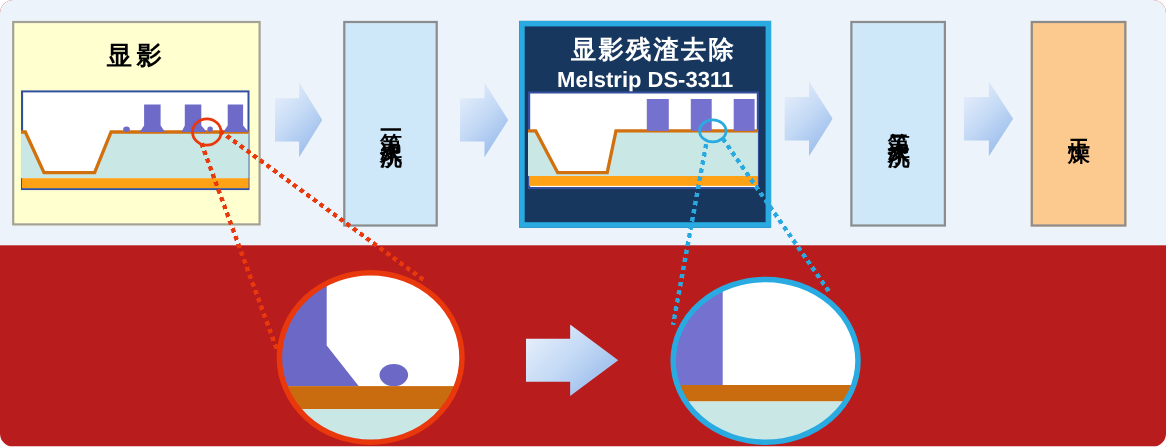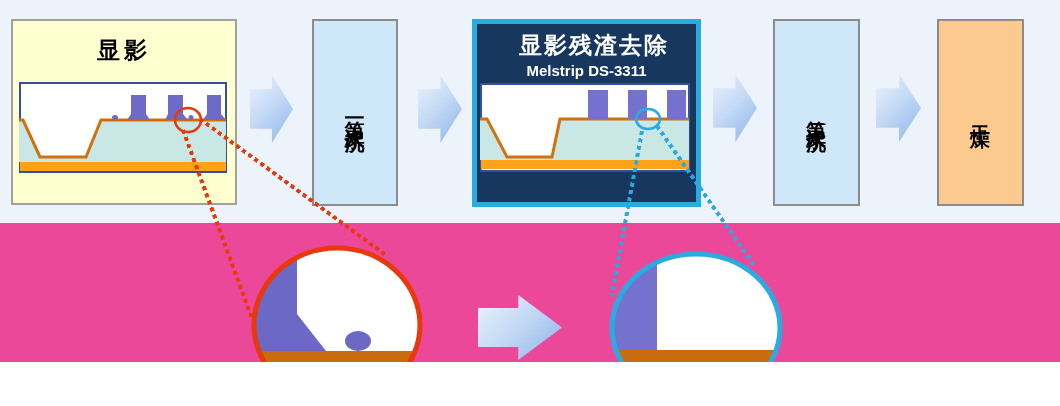--- a/index.html
+++ b/index.html
@@ -1,32 +1,32 @@
 <!DOCTYPE html>
 <html><head>
 <meta charset="utf-8">
 <style>
   html,body { margin:0; padding:0; background:#ffffff; }
   .canvas {
-    position:relative; width:1060px; height:362px; overflow:hidden;
-    font-family:"Liberation Sans","DejaVu Sans",sans-serif; background:#ec4899;
+    position:relative; width:1060px; height:406px; overflow:hidden;
+    font-family:"Liberation Sans","DejaVu Sans",sans-serif; background:#b91c1c;border-radius:12px;
   }
   .band { position:absolute; left:0; top:0; width:1060px; height:223px; background:#ecf3fa; }
 
   .box { position:absolute; box-sizing:border-box; }
   .box-develop { left:11px; top:19px; width:226px; height:186px; background:#ffffd0; border:2px solid #a2a29a; }
   .box-rinse1  { left:312px; top:19px; width:86px;  height:187px; background:#cee8fa; border:2px solid #8c8c8c; display:flex; align-items:center; justify-content:center; }
   .box-removal { left:472px; top:19px; width:229px; height:188px; background:#17375e; border:5px solid #29abe2; }
   .box-rinse2  { left:773px; top:19px; width:87px;  height:187px; background:#cee8fa; border:2px solid #8c8c8c; display:flex; align-items:center; justify-content:center; }
   .box-dry     { left:937px; top:19px; width:87px;  height:187px; background:#fcc98f; border:2px solid #8c8c8c; display:flex; align-items:center; justify-content:center; }
 
   .h-title { margin-top:14px; text-align:center; font-size:23px; font-weight:bold; color:#000; letter-spacing:4px; }
   .v-label { writing-mode:vertical-rl; text-orientation:upright; font-size:20px; font-weight:bold; color:#000; letter-spacing:3px; line-height:1.0; }
   .removal-title { margin-top:6px; text-align:center; font-size:23px; font-weight:bold; color:#ffffff; letter-spacing:2px;padding-left:15px; }
-  .removal-sub   { margin-top:1px; text-align:center; font-size:15px; font-weight:bold; color:#ffffff; }
+  .removal-sub   { margin-top:1px; text-align:center; font-size:20px; font-weight:bold; color:#ffffff; }
 
   svg.illus { position:absolute; }
   .illus-develop { left:19px;  top:82px;  }
   .illus-removal { left:480px; top:83px;  }
   .mag { position:absolute; }
   .mag-left  { left:249px; top:243px; }
   .mag-right { left:608px; top:251px; }
 
   .block-arrow {
     position:absolute;

